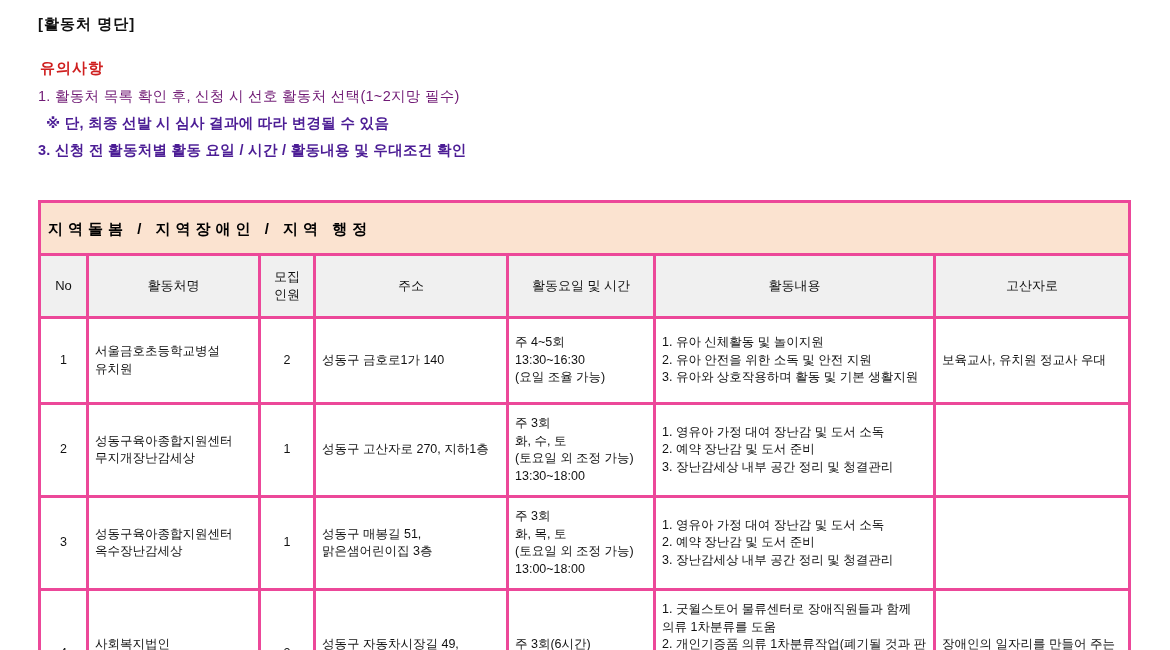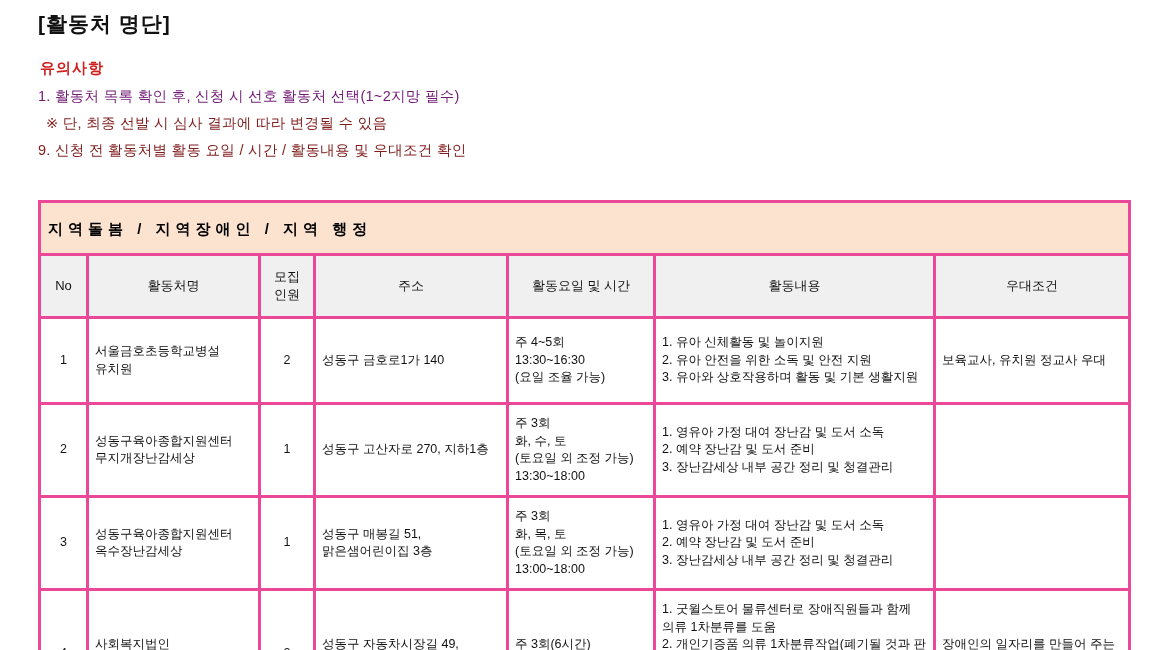--- a/index.html
+++ b/index.html
@@ -5,32 +5,32 @@
   html,body{margin:0;padding:0;background:#ffffff;}
   body{
     width:1170px;height:650px;overflow:hidden;
     font-family:"Liberation Sans","DejaVu Sans",sans-serif;
     color:#1a1a1a;
   }
   .page{padding:12px 0 0 38px;}
 
   
   .doc-title{
-    font-size:21px;font-weight:bold;color:#111;
+    font-size:15px;font-weight:bold;color:#111;
     margin:0 0 24px 0;line-height:23px;letter-spacing:1px;
   }
   .notice-heading{
     font-size:15px;font-weight:bold;color:#cf1f1f;
     line-height:18px;margin:0 0 6px 2px;letter-spacing:1px;
   }
   .notice-line{
     font-size:14.5px;line-height:27px;letter-spacing:0.3px;
   }
   .notice-black{color:#701a75;font-weight:normal;}
-  .notice-blue{color:#7f1d1d;font-weight:normal;}
+  .notice-blue{color:#4c1d95;font-weight:bold;}
   .notice-sub{padding-left:8px;}
 
   
   .tbl-wrap{margin-top:36px;}
   table.activity{
     border-collapse:collapse;table-layout:fixed;width:1090px;
     border:2px solid #4a4a4a;
   }
   table.activity th,table.activity td{
     border:3px solid #ec4899;
@@ -62,21 +62,21 @@
 <body>
 
 <div class="page">
 
   <h1 class="doc-title">[활동처 명단]</h1>
 
   <div class="notice">
     <div class="notice-heading">유의사항</div>
     <div class="notice-line notice-black">1. 활동처 목록 확인 후, 신청 시 선호 활동처 선택(1~2지망 필수)</div>
     <div class="notice-line notice-blue notice-sub">※ 단, 최종 선발 시 심사 결과에 따라 변경될 수 있음</div>
-    <div class="notice-line notice-blue">9. 신청 전 활동처별 활동 요일 / 시간 / 활동내용 및 우대조건 확인</div>
+    <div class="notice-line notice-blue">3. 신청 전 활동처별 활동 요일 / 시간 / 활동내용 및 우대조건 확인</div>
   </div>
 
   <div class="tbl-wrap">
     <table class="activity">
       <colgroup>
         <col style="width:48px">
           <col style="width:172px">
           <col style="width:55px">
         <col style="width:193px">
           <col style="width:147px">
@@ -88,21 +88,21 @@
           <th colspan="7">지역돌봄 / 지역장애인 / 지역 행정</th>
         </tr>
         <tr class="cols">
           <th>No</th>
           <th>활동처명</th>
           <th>모집
 인원</th>
           <th>주소</th>
           <th>활동요일 및 시간</th>
           <th>활동내용</th>
-          <th>우대조건</th>
+          <th>고산자로</th>
         </tr>
       </thead>
       <tbody>
         <tr class="r1">
           <td class="center">1</td>
           <td class="pre">서울금호초등학교병설
 유치원</td>
           <td class="center">2</td>
           <td class="pre">성동구 금호로1가 140</td>
           <td class="pre">주 4~5회

